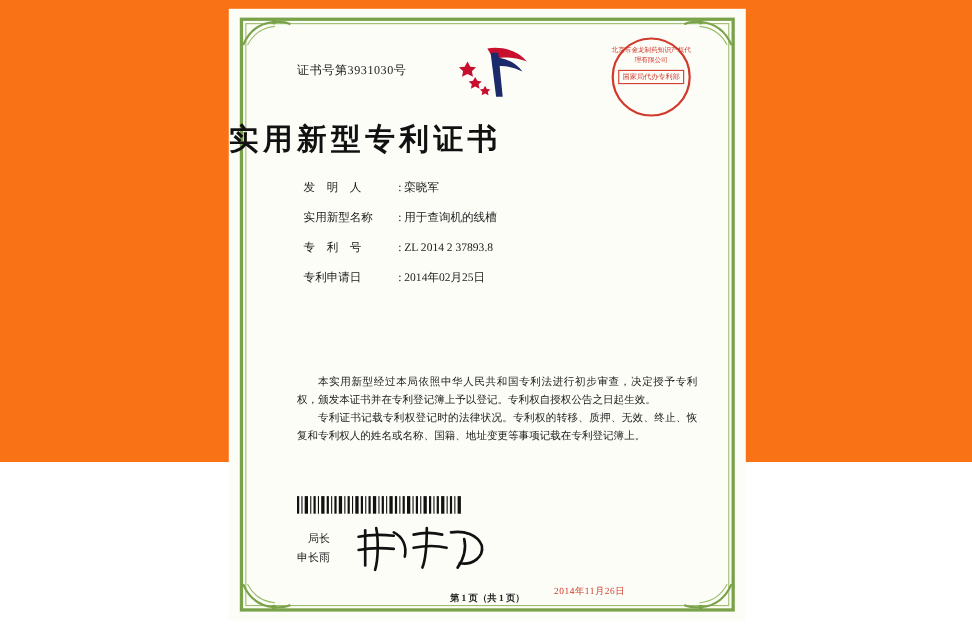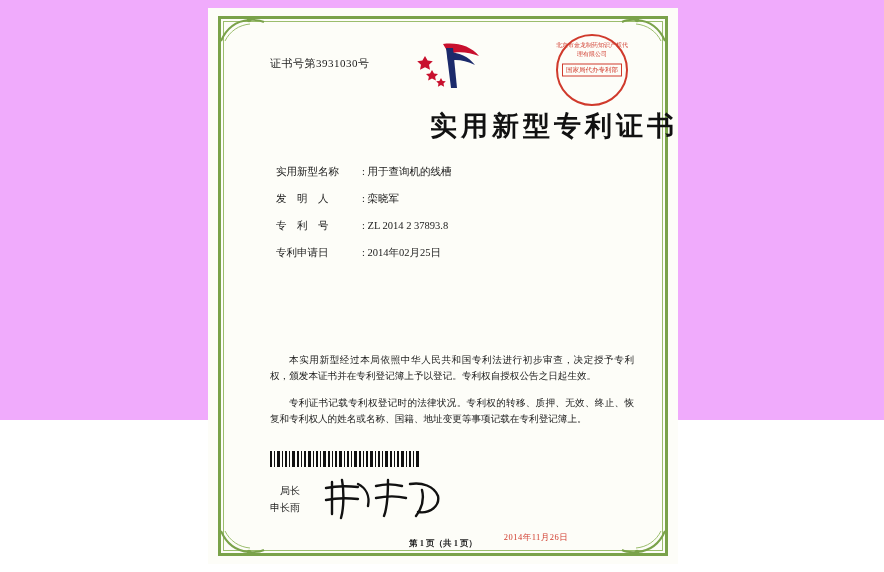--- a/index.html
+++ b/index.html
@@ -10,21 +10,21 @@
   body {
     width: 884px;
     height: 572px;
     font-family: "Liberation Serif", serif;
     overflow: hidden;
   }
   .page {
     position: relative;
     width: 884px;
     height: 420px;
-    background: #f0abfc;
+    background: #f97316;
   }
   
   .cert {
     position: absolute;
     left: 208px;
     top: 8px;
     width: 470px;
     height: 556px;
     background: #fdfdf8;
     box-sizing: border-box;
@@ -111,21 +111,21 @@
     text-align: center;
     color: #d03a2c;
     font-size: 6px;
   }
 
   .title {
     position: absolute;
     left: 0;
     right: 0;
     top: 100px;
-    text-align: right;
+    text-align: left;
     font-size: 27px;
     font-weight: bold;
     letter-spacing: 4px;
     color: #111;
     font-family: "DejaVu Sans", sans-serif;
   }
 
   .fields {
     position: absolute;
     left: 68px;
@@ -151,21 +151,21 @@
     position: absolute;
     left: 62px;
     right: 44px;
     top: 332px;
     font-size: 9.6px;
     line-height: 15.5px;
     color: #1a1a1a;
     text-align: justify;
   }
   .body-text p {
-    margin: 12px 0 2px 0;
+    margin: 0 0 2px 0;
     text-indent: 19px;
   }
 
   .barcode {
     position: absolute;
     left: 62px;
     top: 443px;
     width: 150px;
     height: 22px;
   }
@@ -270,26 +270,26 @@
     <div class="seal-top">
       <div class="ring"></div>
       <div class="seal-arc-text" style="top:7px;">北京市金龙制药知识产权代理有限公司</div>
       <div class="center-box">国家局代办专利部</div>
     </div>
 
     <div class="title">实用新型专利证书</div>
 
     <div class="fields">
       <div class="field-row">
+        <span class="field-label">发　明　人</span><span>:</span>
+        <span class="field-val">栾晓军</span>
+      </div>
+      <div class="field-row">
         <span class="field-label">实用新型名称</span><span>:</span>
         <span class="field-val">用于查询机的线槽</span>
-      </div>
-      <div class="field-row">
-        <span class="field-label">发　明　人</span><span>:</span>
-        <span class="field-val">栾晓军</span>
       </div>
       <div class="field-row">
         <span class="field-label">专　利　号</span><span>:</span>
         <span class="field-val">ZL 2014 2 37893.8</span>
       </div>
       <div class="field-row">
         <span class="field-label">专利申请日</span><span>:</span>
         <span class="field-val">2014年02月25日</span>
       </div>
     </div>

